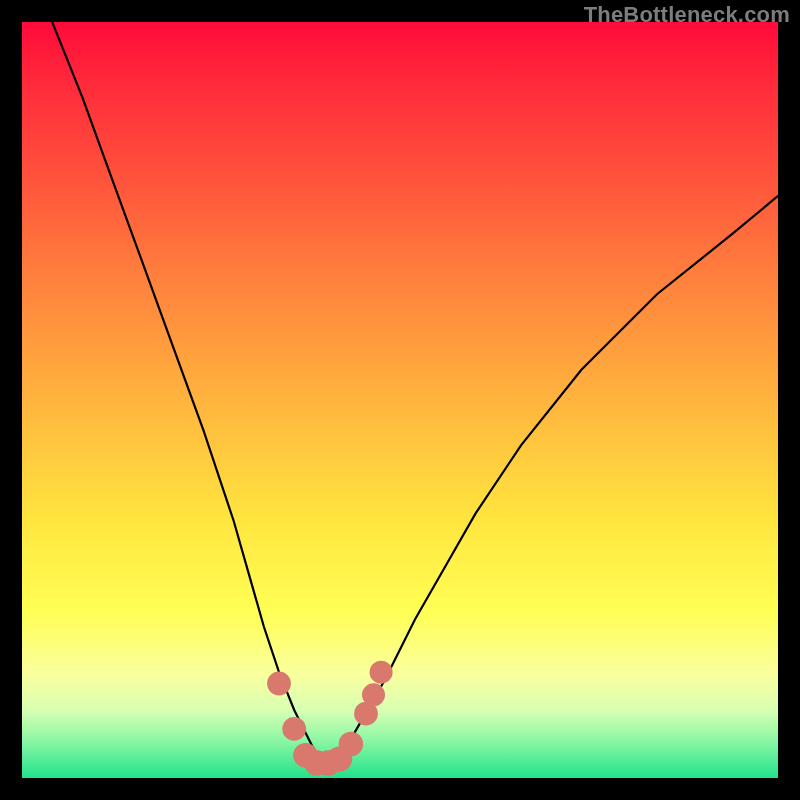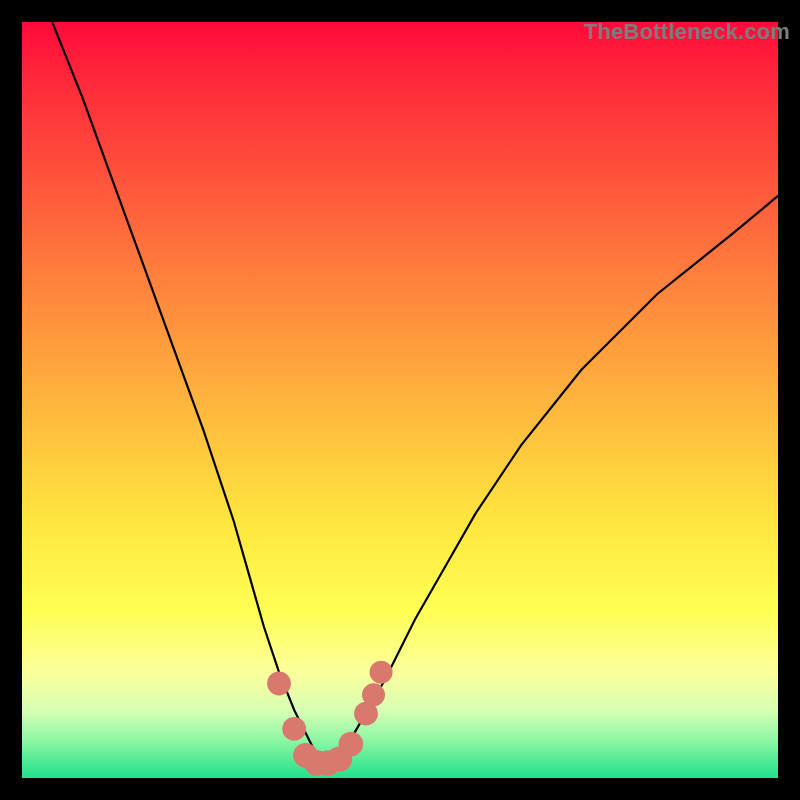--- a/index.html
+++ b/index.html
@@ -32,21 +32,20 @@
   .watermark {
     position: absolute;
     top: 2px;
     right: 10px;
     font-family: Arial, Helvetica, sans-serif;
     font-size: 22px;
     font-weight: 600;
     color: #7d7d7d;
     letter-spacing: 0.2px;
     user-select: none;
-    margin-top: 17px;
   }
   svg.curves {
     position: absolute;
     left: 0;
     top: 0;
     width: 756px;
     height: 756px;
     pointer-events: none;
   }
 </style>

